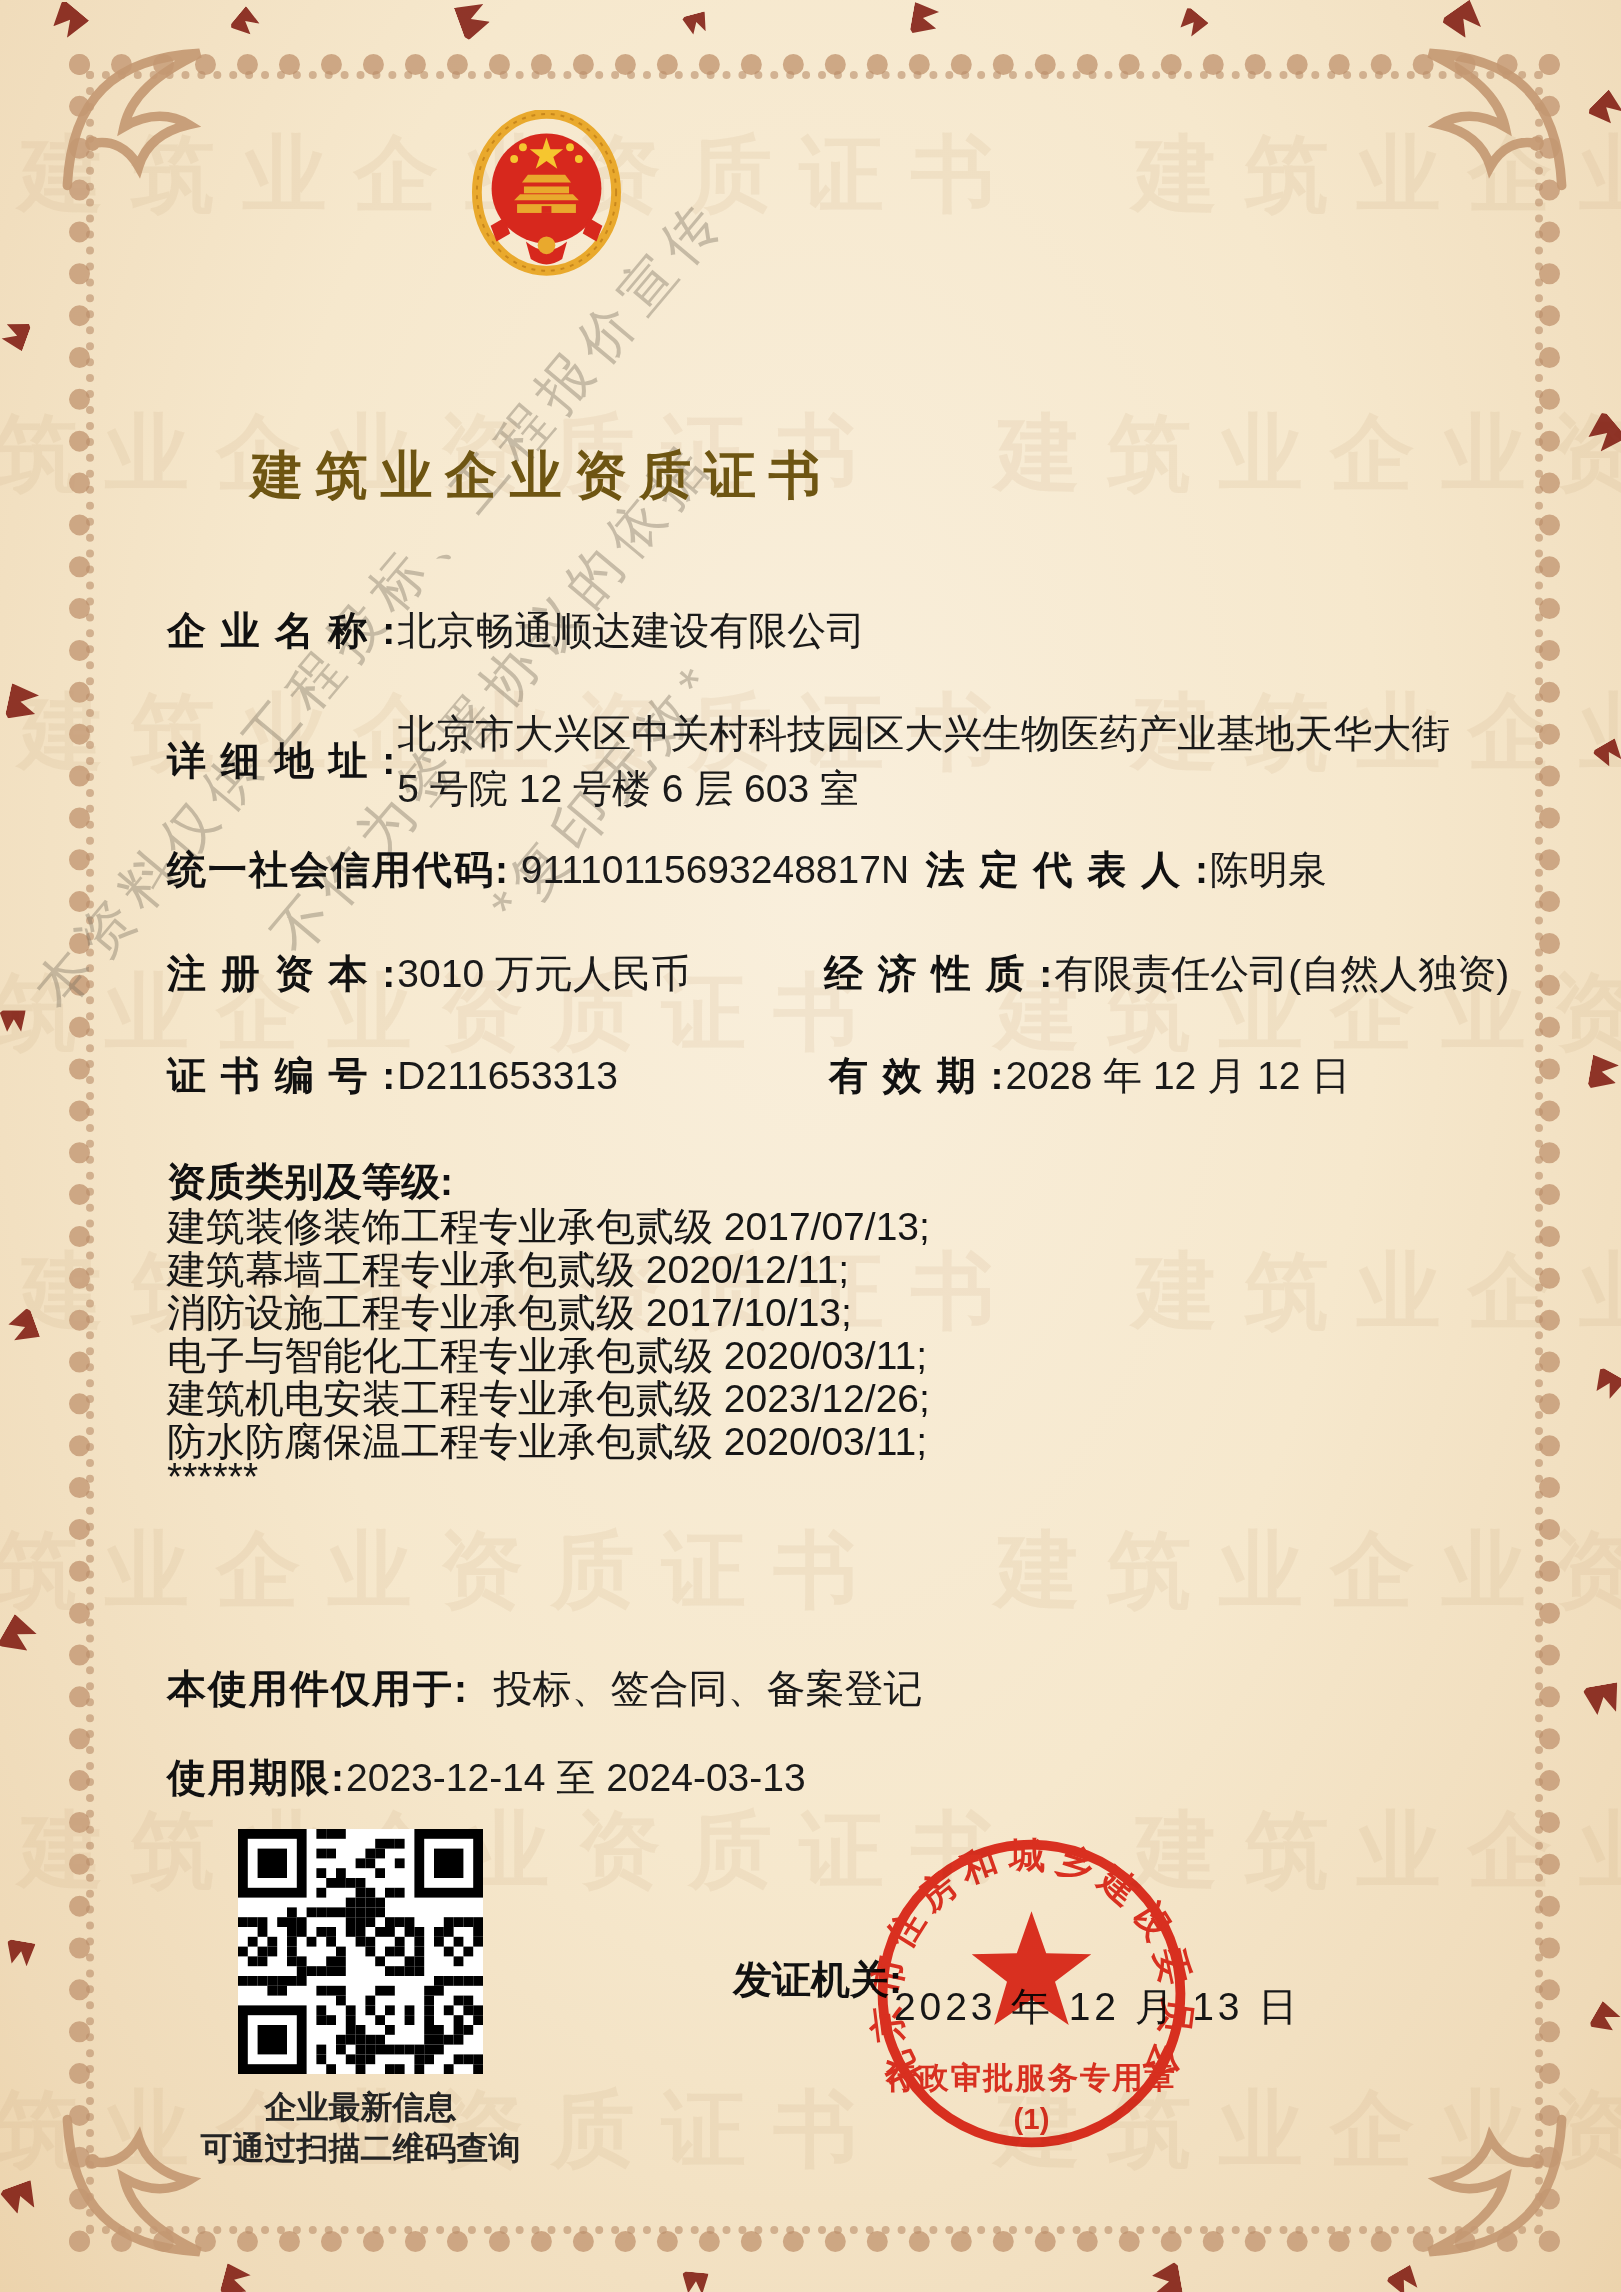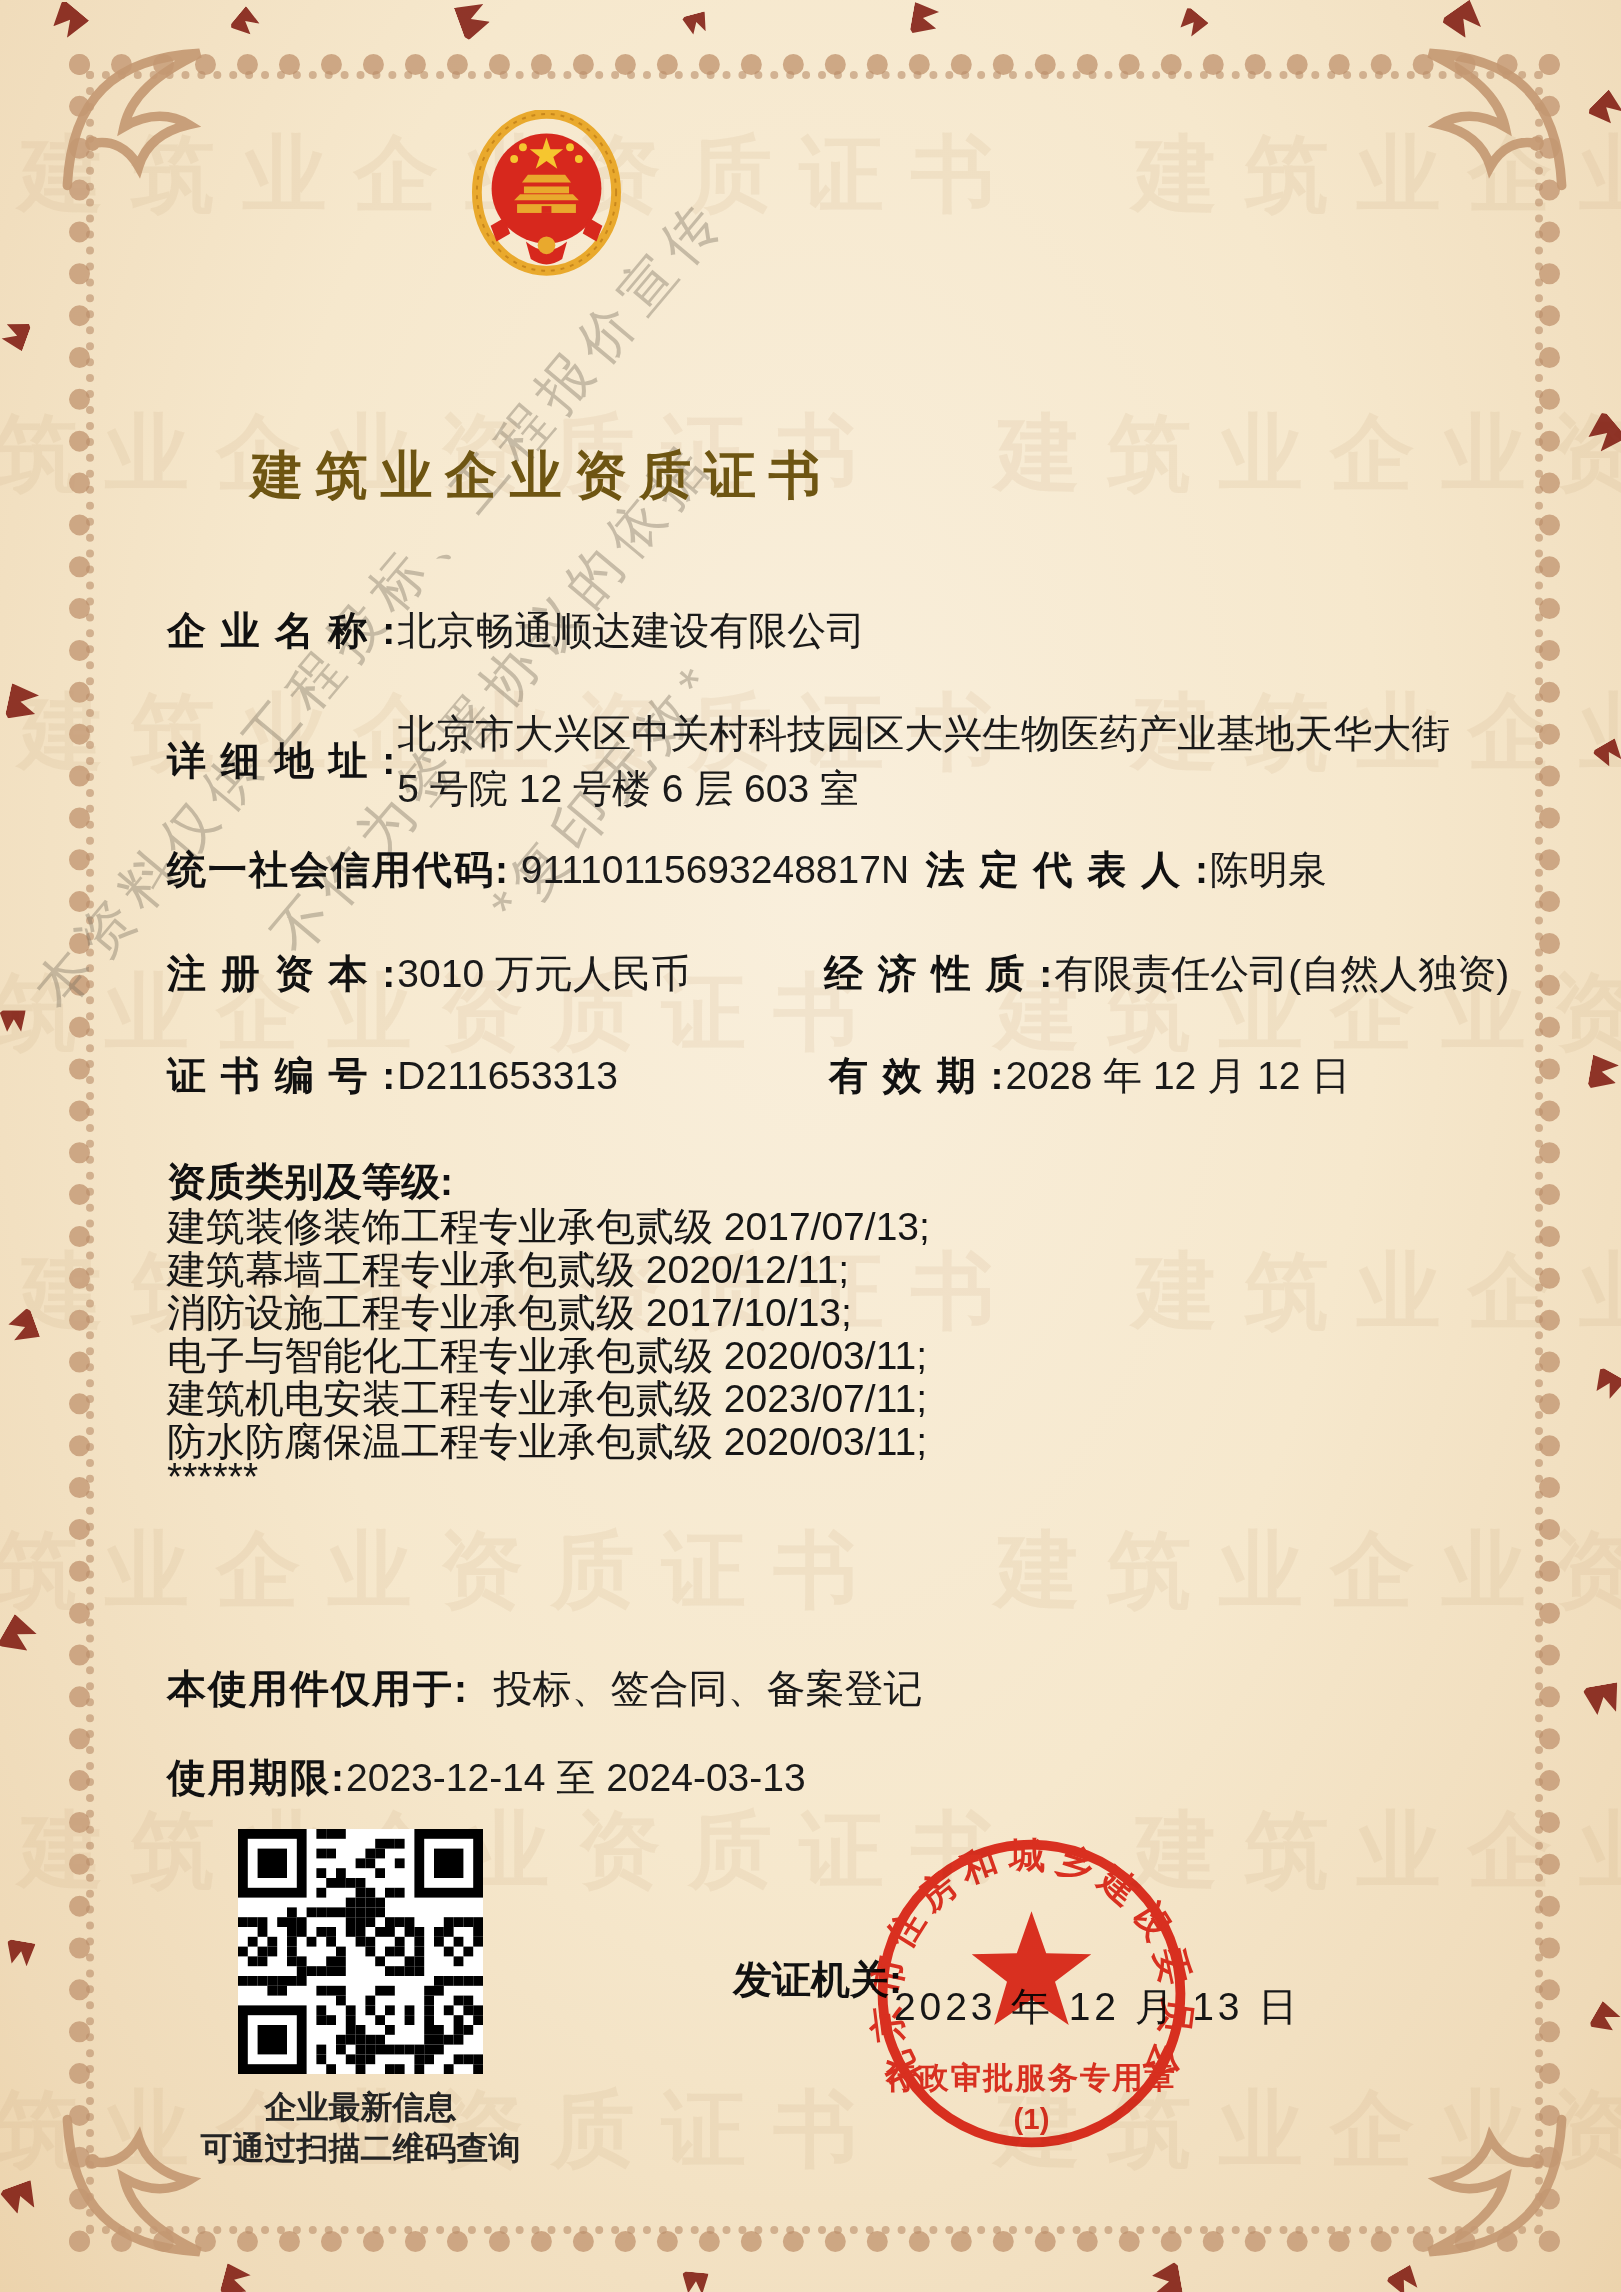--- a/index.html
+++ b/index.html
@@ -176,21 +176,21 @@
     <span class="pair2b">
       <span class="lbl">有 效 期 :</span><span class="val">2028 年 12 月 12 日</span>
     </span>
   </div>
 
   <div class="qhead">资质类别及等级:</div>
   <div class="qline" style="top:1200px">建筑装修装饰工程专业承包贰级 2017/07/13;</div>
   <div class="qline" style="top:1243px">建筑幕墙工程专业承包贰级 2020/12/11;</div>
   <div class="qline" style="top:1286px">消防设施工程专业承包贰级 2017/10/13;</div>
   <div class="qline" style="top:1329px">电子与智能化工程专业承包贰级 2020/03/11;</div>
-  <div class="qline" style="top:1372px">建筑机电安装工程专业承包贰级 2023/07/11;</div>
+  <div class="qline" style="top:1372px">建筑机电安装工程专业承包贰级 2023/12/26;</div>
   <div class="qline" style="top:1415px">防水防腐保温工程专业承包贰级 2020/03/11;</div>
   <div class="qline" style="top:1455px">******</div>
 
   <div class="row" style="top:1662px">
     <span class="lbl">本使用件仅用于:</span>
     <span class="val" style="margin-left:13.7px">投标、签合同、备案登记</span>
   </div>
   <div class="row" style="top:1751px">
     <span class="lbl">使用期限:</span><span class="val">2023-12-14 至 2024-03-13</span>
   </div>

